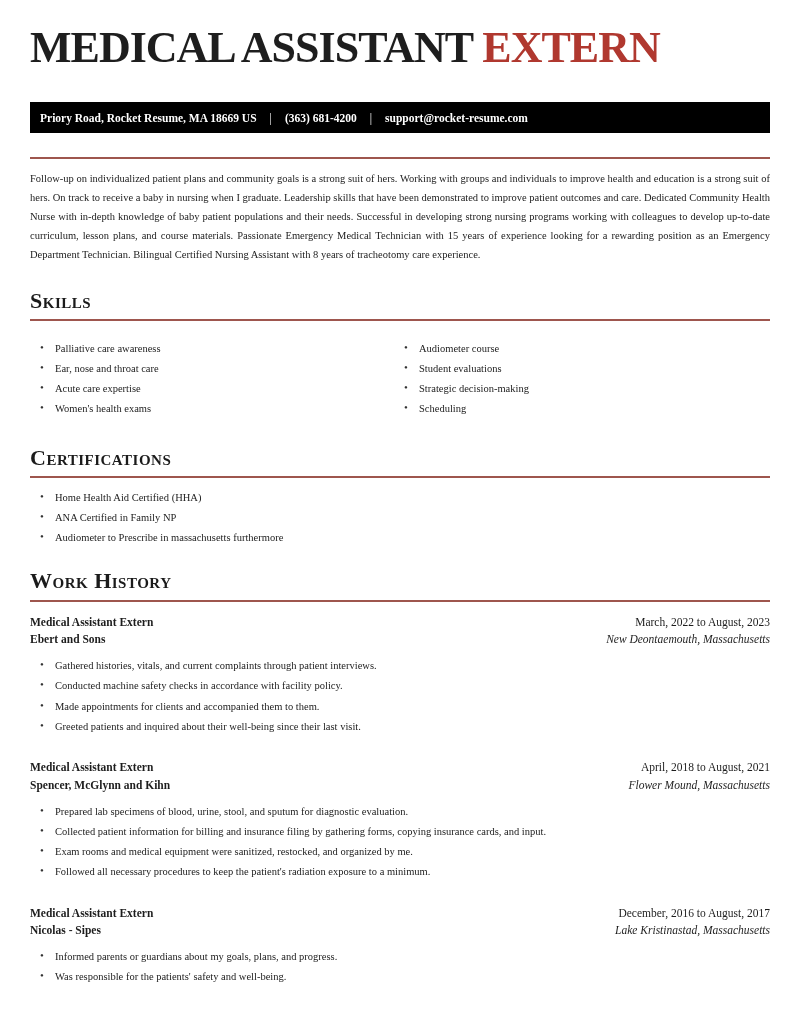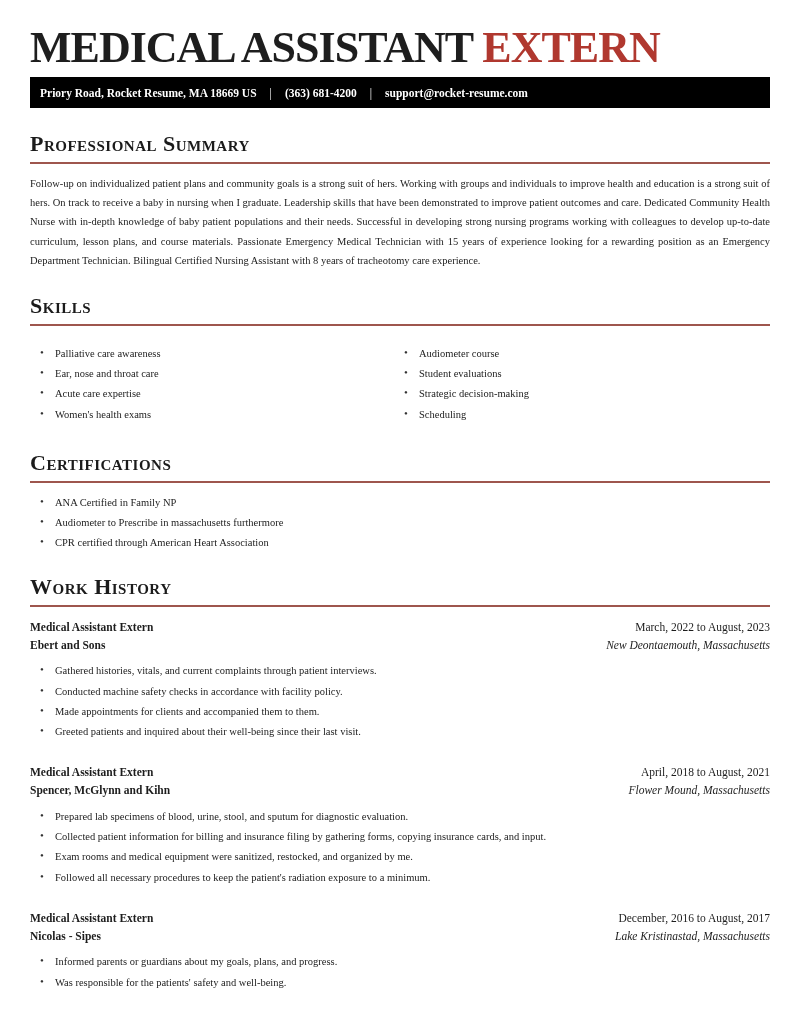--- a/index.html
+++ b/index.html
@@ -18,21 +18,21 @@
     font-size: 44px;
     line-height: 1.0;
     font-weight: bold;
     letter-spacing: -1px;
     color: #1e1e1e;
     white-space: nowrap;
   }
   .resume-title .accent { color: #b0382f; }
 
   .contact-bar {
-    margin-top: 7px;
+    margin-top: 32px;
     background: #000000;
     color: #ffffff;
     height: 31px;
     display: flex;
     align-items: center;
     padding: 0 10px;
     font-weight: bold;
     font-size: 11.5px;
     white-space: nowrap;
   }
@@ -113,21 +113,20 @@
 
   <div class="contact-bar">
     <span>Priory Road, Rocket Resume, MA 18669 US</span>
     <span class="sep">|</span>
     <span>(363) 681-4200</span>
     <span class="sep">|</span>
     <span>support@rocket-resume.com</span>
   </div>
 
   <div class="section">
-    <h2 class="section-heading">Professional Summary</h2>
     <hr class="section-rule">
     <p class="summary-text">Follow-up on individualized patient plans and community goals is a strong suit of hers. Working with groups and individuals to improve health and education is a strong suit of hers. On track to receive a baby in nursing when I graduate. Leadership skills that have been demonstrated to improve patient outcomes and care. Dedicated Community Health Nurse with in-depth knowledge of baby patient populations and their needs. Successful in developing strong nursing programs working with colleagues to develop up-to-date curriculum, lesson plans, and course materials. Passionate Emergency Medical Technician with 15 years of experience looking for a rewarding position as an Emergency Department Technician. Bilingual Certified Nursing Assistant with 8 years of tracheotomy care experience.</p>
   </div>
 
   <div class="section">
     <h2 class="section-heading">Skills</h2>
     <hr class="section-rule">
     <div class="skills-columns">
       <ul class="bullets col left">
         <li>Palliative care awareness</li>
@@ -141,23 +140,23 @@
         <li>Strategic decision-making</li>
         <li>Scheduling</li>
       </ul>
     </div>
   </div>
 
   <div class="section">
     <h2 class="section-heading">Certifications</h2>
     <hr class="section-rule">
     <ul class="bullets">
+      <li>Home Health Aid Certified (HHA)</li>
       <li>ANA Certified in Family NP</li>
       <li>Audiometer to Prescribe in massachusetts furthermore</li>
-      <li>CPR certified through American Heart Association</li>
     </ul>
   </div>
 
   <div class="section">
     <h2 class="section-heading">Work History</h2>
     <hr class="section-rule">
 
     <div class="job first">
       <div class="job-row">
         <span class="job-title">Medical Assistant Extern</span>

